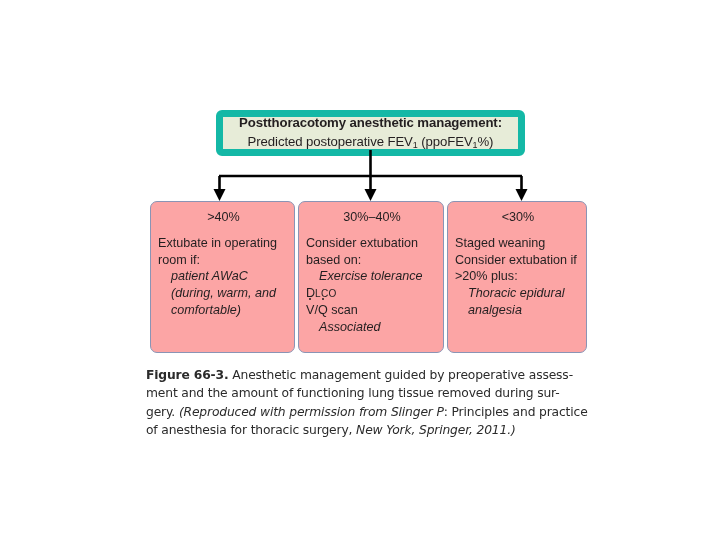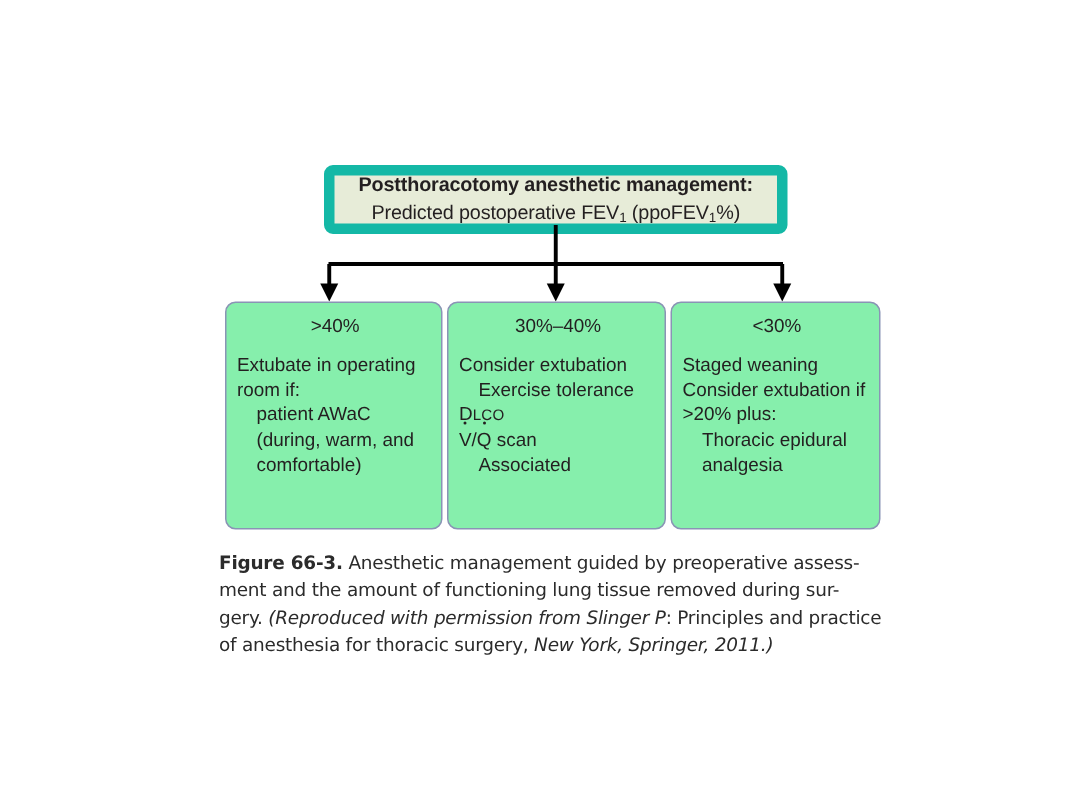--- a/index.html
+++ b/index.html
@@ -67,21 +67,21 @@
     position: absolute;
     left: 150px;
     top: 201px;
     width: 446px;
     height: 152px;
     display: flex;
     gap: 3px;
   }
   .branch-box {
     box-sizing: border-box;
-    background: #86efac;
+    background: #fca5a5;
     border: 1px solid #8a94b5;
     border-radius: 7px;
     padding: 8px 5px 6px 7px;
     flex: 0 0 auto;
     overflow: hidden;
   }
   .branch-box.b1 { width: 145px; }
   .branch-box.b2 { width: 146px; }
   .branch-box.b3 { width: 140px; }
 
@@ -90,21 +90,21 @@
     font-size: 12.6px;
     margin-bottom: 11px;
     white-space: nowrap;
   }
   .branch-body {
     font-size: 12.6px;
     line-height: 1.33;
     white-space: nowrap;
   }
   .branch-body .ln { display: block; }
-  .branch-body .ind { padding-left: 13px; }
+  .branch-body .ind { padding-left: 13px; font-style: italic; }
   .branch-body .ind2 { padding-left: 20px; }
 
   
   .smallcaps {
     font-size: 0.80em;
     letter-spacing: 0.2px;
   }
   
   .dotted {
     position: relative;
@@ -182,20 +182,21 @@
         <span class="ln ind">patient AWaC</span>
         <span class="ln ind">(during, warm, and</span>
         <span class="ln ind">comfortable)</span>
       </div>
     </div>
 
     <div class="branch-box b2">
       <div class="branch-head">30%–40%</div>
       <div class="branch-body">
         <span class="ln">Consider extubation</span>
+        <span class="ln">based on:</span>
         <span class="ln ind">Exercise tolerance</span>
         <span class="ln"><span>D</span><span class="smallcaps">LCO</span></span>
         <span class="ln"><span class="dotted">V</span><span>/</span><span class="dotted">Q</span><span> scan</span></span>
         <span class="ln ind">Associated</span>
       </div>
     </div>
 
     <div class="branch-box b3">
       <div class="branch-head">&lt;30%</div>
       <div class="branch-body">

